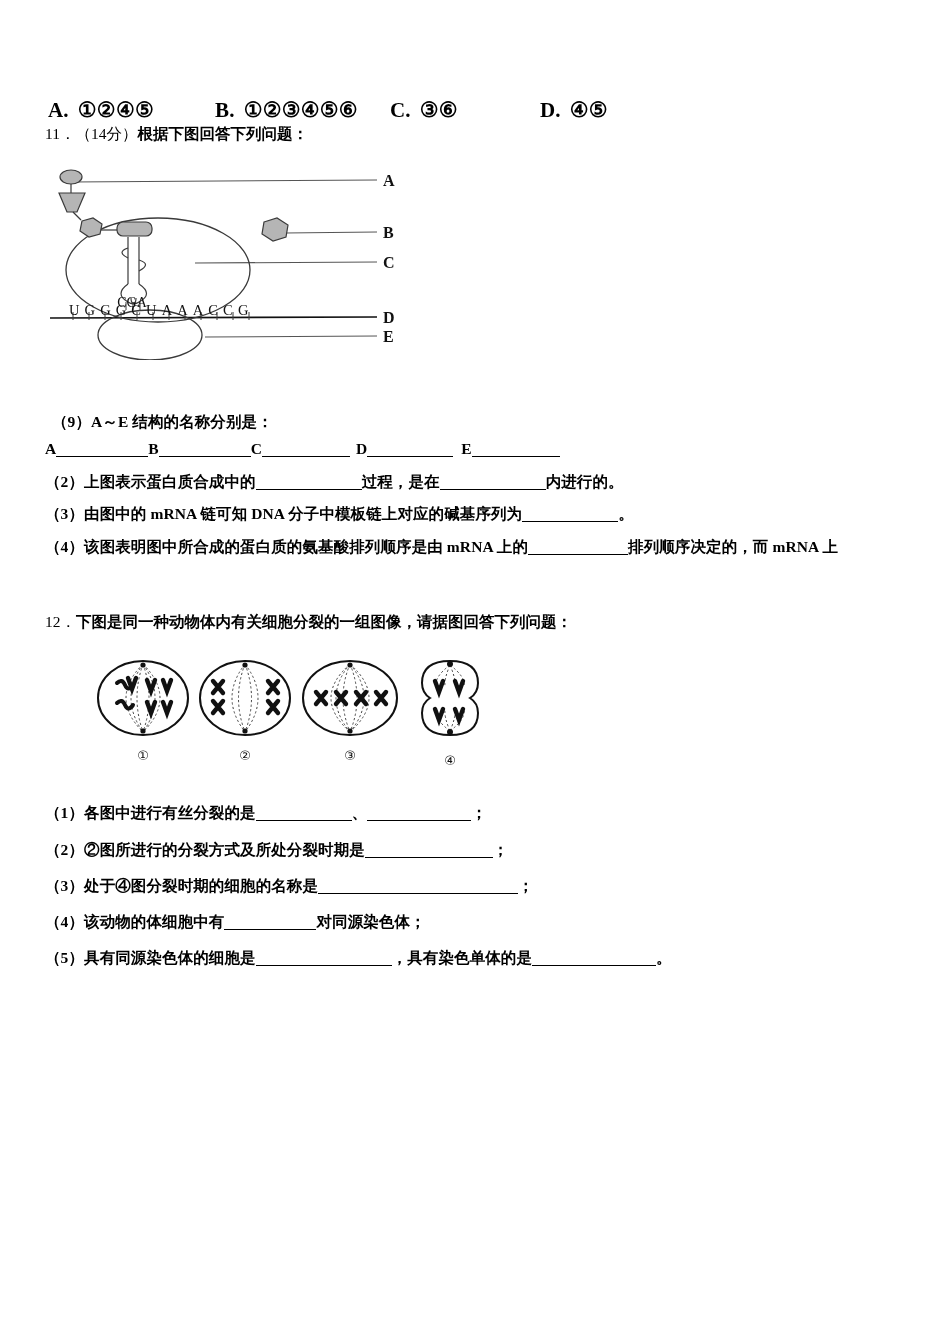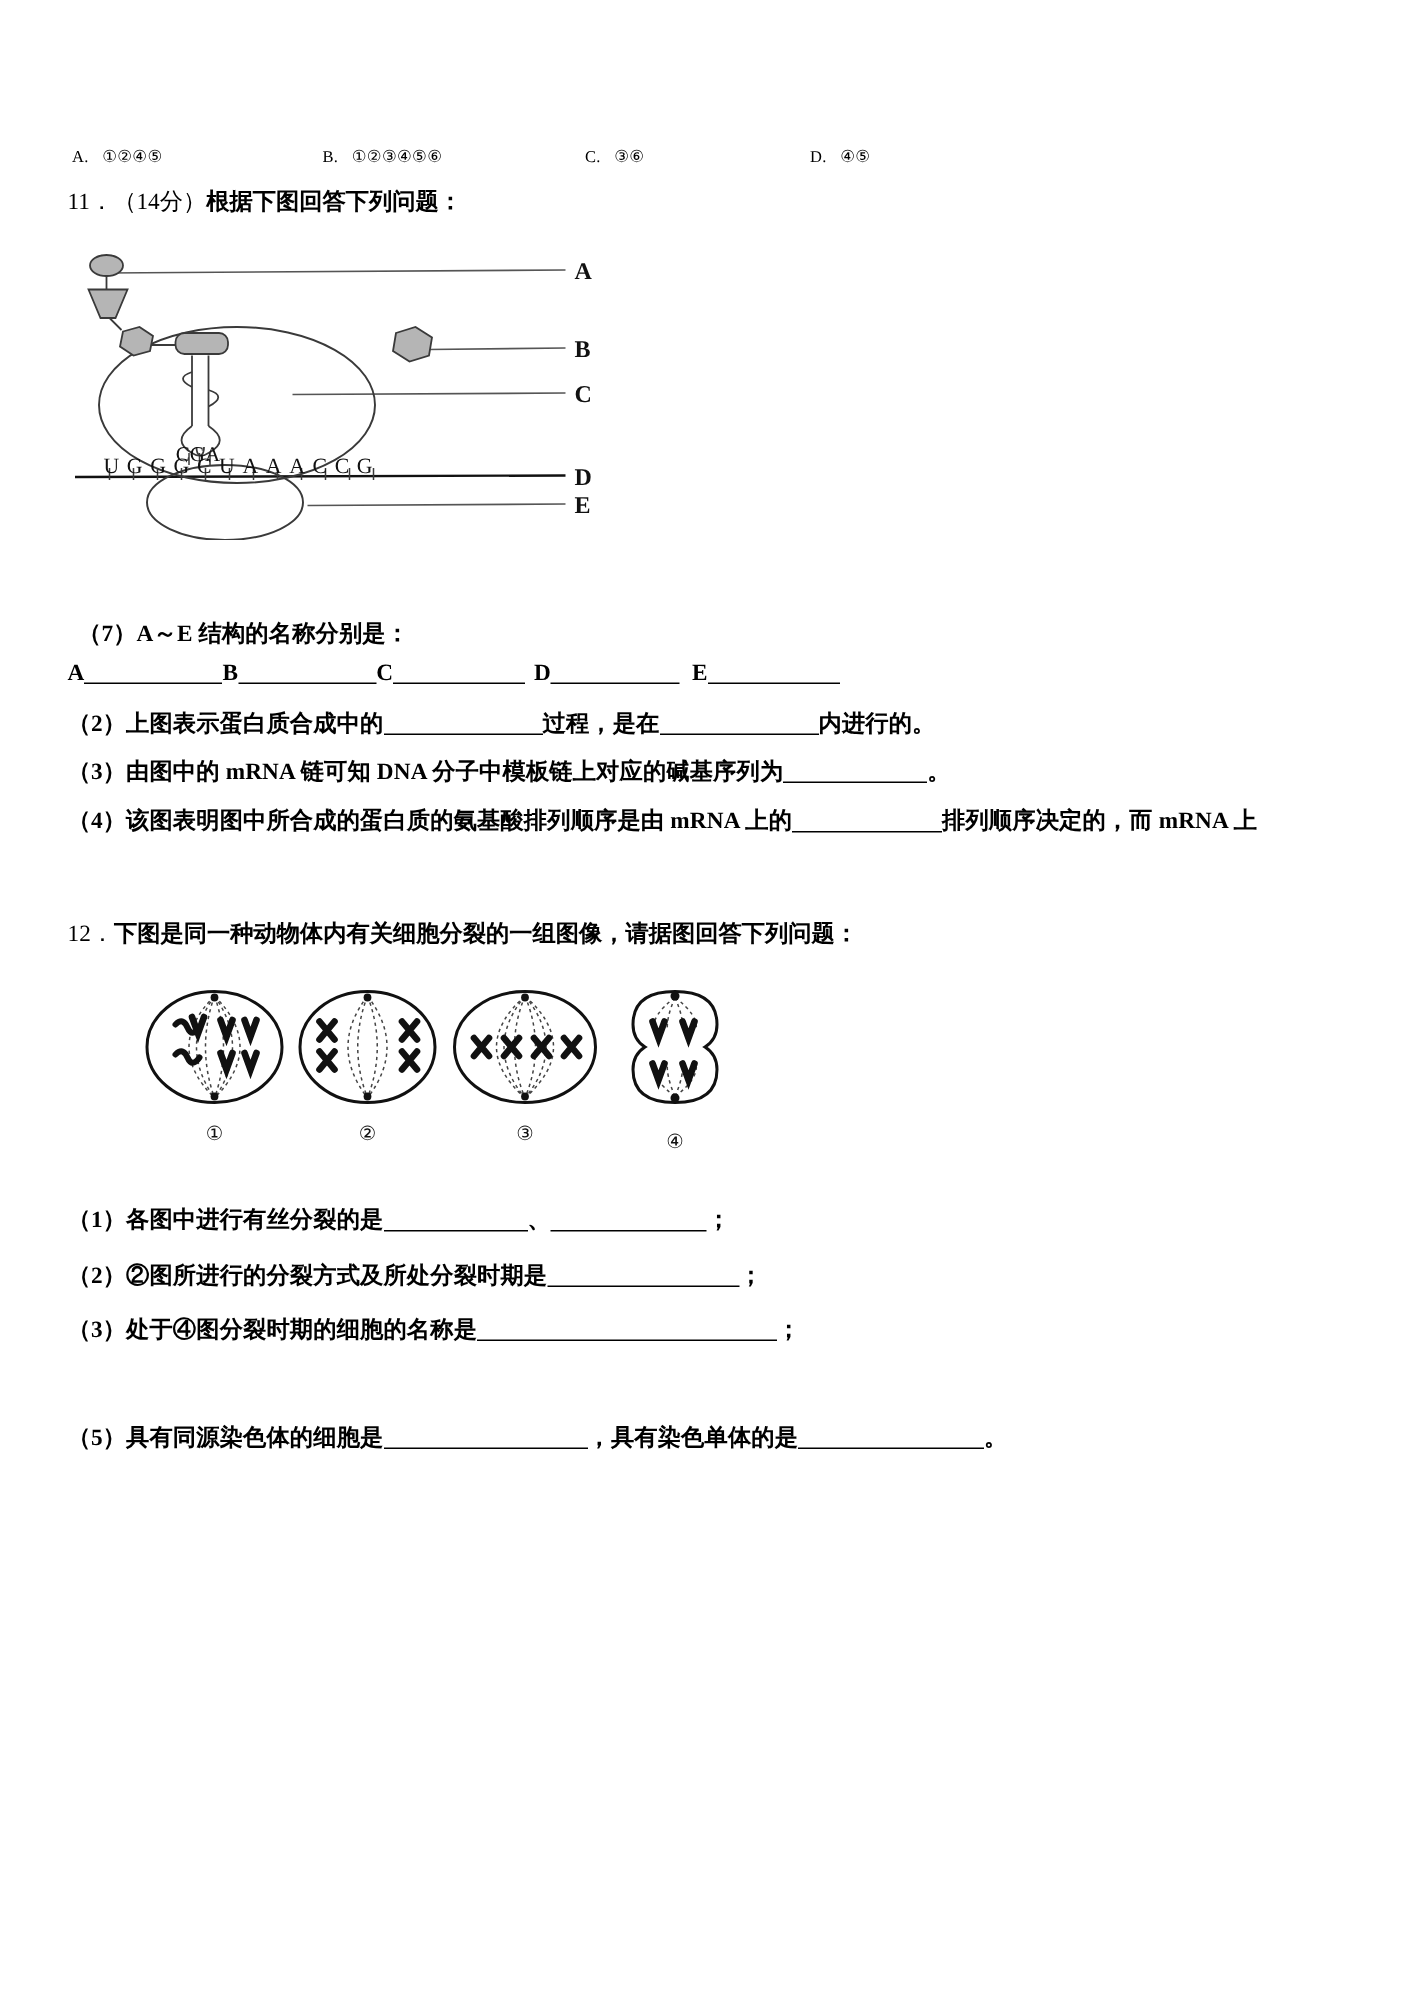--- a/index.html
+++ b/index.html
@@ -22,22 +22,22 @@
   }
 
   .opt-row {
     position: absolute;
     left: 0; right: 0;
     top: 98px;
     height: 28px;
   }
   .opt {
     position: absolute;
-    font-size: 11px;
-    font-weight: normal;
+    font-size: 21px;
+    font-weight: bold;
     white-space: nowrap;
     letter-spacing: .2px;
   }
   .opt .lbl { margin-right: 9px; }
 
   .q-num {
     position: absolute;
     font-size: 15.5px;
     white-space: nowrap;
   }
@@ -176,21 +176,21 @@
       <text x="24" y="155" font-family="Liberation Serif, serif" letter-spacing="5.1" font-size="14.5" fill="#111">UGGGCUAAACCG</text>
 
       <text x="338" y="26" font-family="Liberation Serif, serif" font-size="16" font-weight="bold" fill="#111">A</text>
       <text x="338" y="78" font-family="Liberation Serif, serif" font-size="16" font-weight="bold" fill="#111">B</text>
       <text x="338" y="108" font-family="Liberation Serif, serif" font-size="16" font-weight="bold" fill="#111">C</text>
       <text x="338" y="163" font-family="Liberation Serif, serif" font-size="16" font-weight="bold" fill="#111">D</text>
       <text x="338" y="182" font-family="Liberation Serif, serif" font-size="16" font-weight="bold" fill="#111">E</text>
     </svg>
   </div>
 
-  <div class="qline" style="left:52px; top:412px;">（7）A～E 结构的名称分别是：</div>
+  <div class="qline" style="left:52px; top:412px;">（9）A～E 结构的名称分别是：</div>
 
   <div class="qline" style="left:45px; top:440px;">
     <span class="ltr">A</span><span class="blank" style="width:92px;"></span><span class="ltr">B</span><span class="blank" style="width:92px;"></span><span class="ltr">C</span><span class="blank" style="width:88px;"></span><span class="ltr" style="margin-left:6px;">D</span><span class="blank" style="width:86px;"></span><span class="ltr" style="margin-left:8px;">E</span><span class="blank" style="width:88px;"></span>
   </div>
 
   <div class="qline" style="left:45px; top:472px;">
     <span>（2）上图表示蛋白质合成中的</span><span class="blank" style="width:106px;"></span><span>过程，是在</span><span class="blank" style="width:106px;"></span><span>内进行的。</span>
   </div>
 
   <div class="qline" style="left:45px; top:504px;">
@@ -357,18 +357,21 @@
   </div>
 
   <div class="qline" style="left:45px; top:840px;">
     <span>（2）②图所进行的分裂方式及所处分裂时期是</span><span class="blank" style="width:128px;"></span><span>；</span>
   </div>
 
   <div class="qline" style="left:45px; top:876px;">
     <span>（3）处于④图分裂时期的细胞的名称是</span><span class="blank" style="width:200px;"></span><span>；</span>
   </div>
 
+  <div class="qline" style="left:45px; top:912px;">
+    <span>（4）该动物的体细胞中有</span><span class="blank" style="width:92px;"></span><span>对同源染色体；</span>
+  </div>
 
   <div class="qline" style="left:45px; top:948px;">
     <span>（5）具有同源染色体的细胞是</span><span class="blank" style="width:136px;"></span><span>，具有染色单体的是</span><span class="blank" style="width:124px;"></span><span>。</span>
   </div>
 
 </div>
 
 </body></html>

